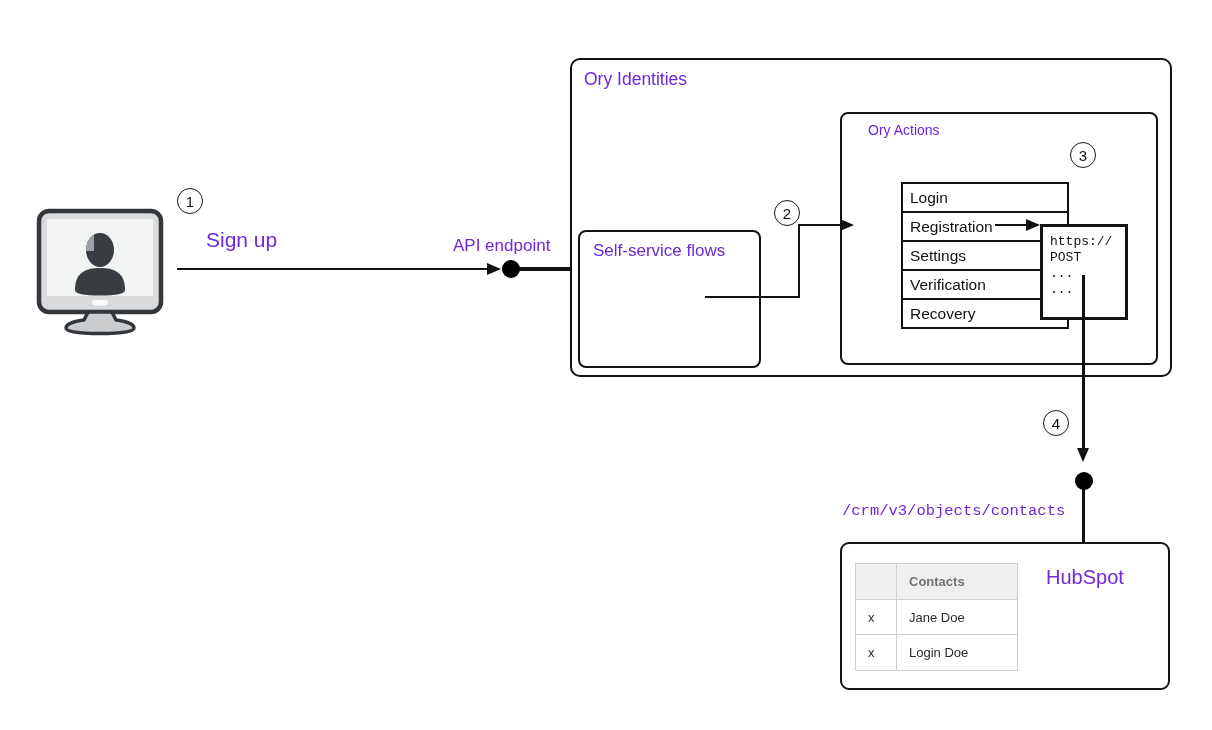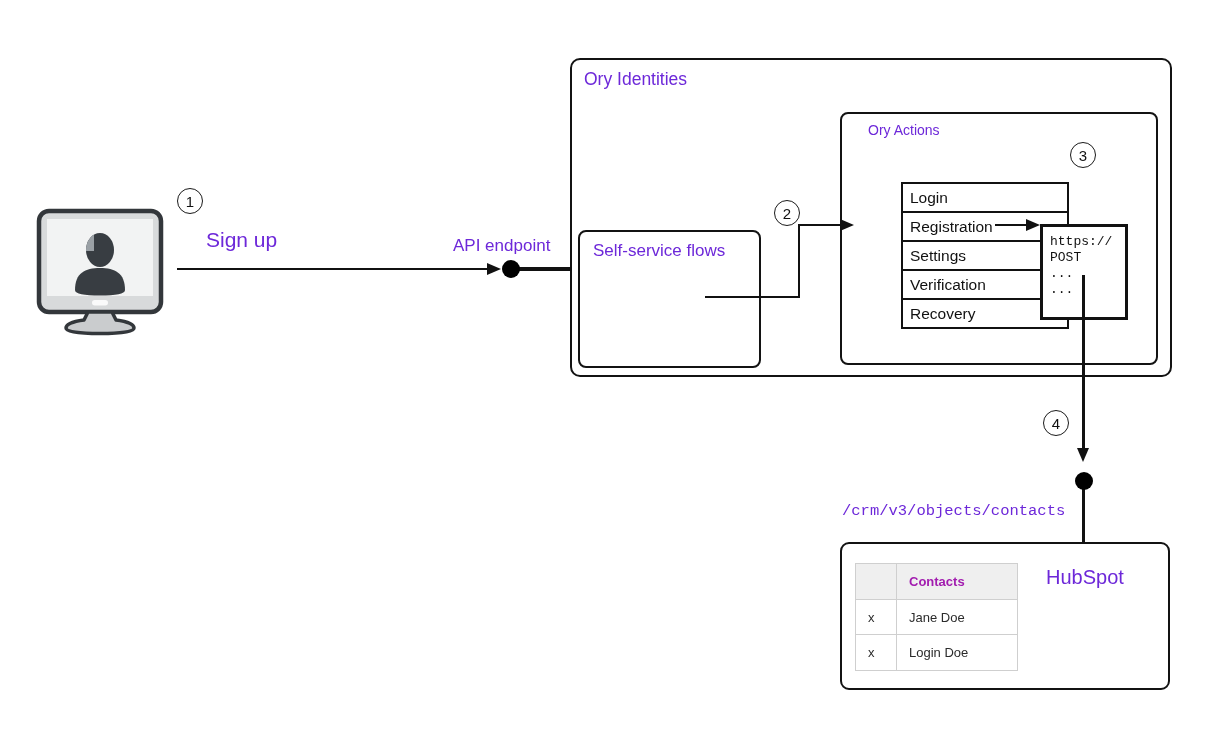--- a/index.html
+++ b/index.html
@@ -43,21 +43,21 @@
   
   .ctable {
     position:absolute; left:855px; top:563px; z-index:4;
     display:grid; grid-template-columns:41px 120px; grid-template-rows:36px 35px 35px;
     border:1px solid #cfcfcf; background:#fff; font-size:13px; color:#2b2b2b;
   }
   .cell { display:flex; align-items:center; padding-left:12px;
           border-right:1px solid #cfcfcf; border-bottom:1px solid #cfcfcf; }
   .cell.colend { border-right:none; }
   .cell.rowend { border-bottom:none; }
-  .cell.head { background:#efefef; font-weight:bold; color:#a21caf; }
+  .cell.head { background:#efefef; font-weight:bold; color:#737373; }
 </style>
 </head>
 <body>
 
 <div id="stage">
 
   <svg style="position:absolute; left:36px; top:208px; z-index:4;" width="130" height="128" viewBox="0 0 130 128">
     <rect x="3" y="3" width="122" height="101" rx="10" fill="#d8dadb" stroke="#33373b" stroke-width="4.5"></rect>
     <rect x="11" y="11" width="106" height="77" fill="#f2f3f3"></rect>
     <clipPath id="headclip">

